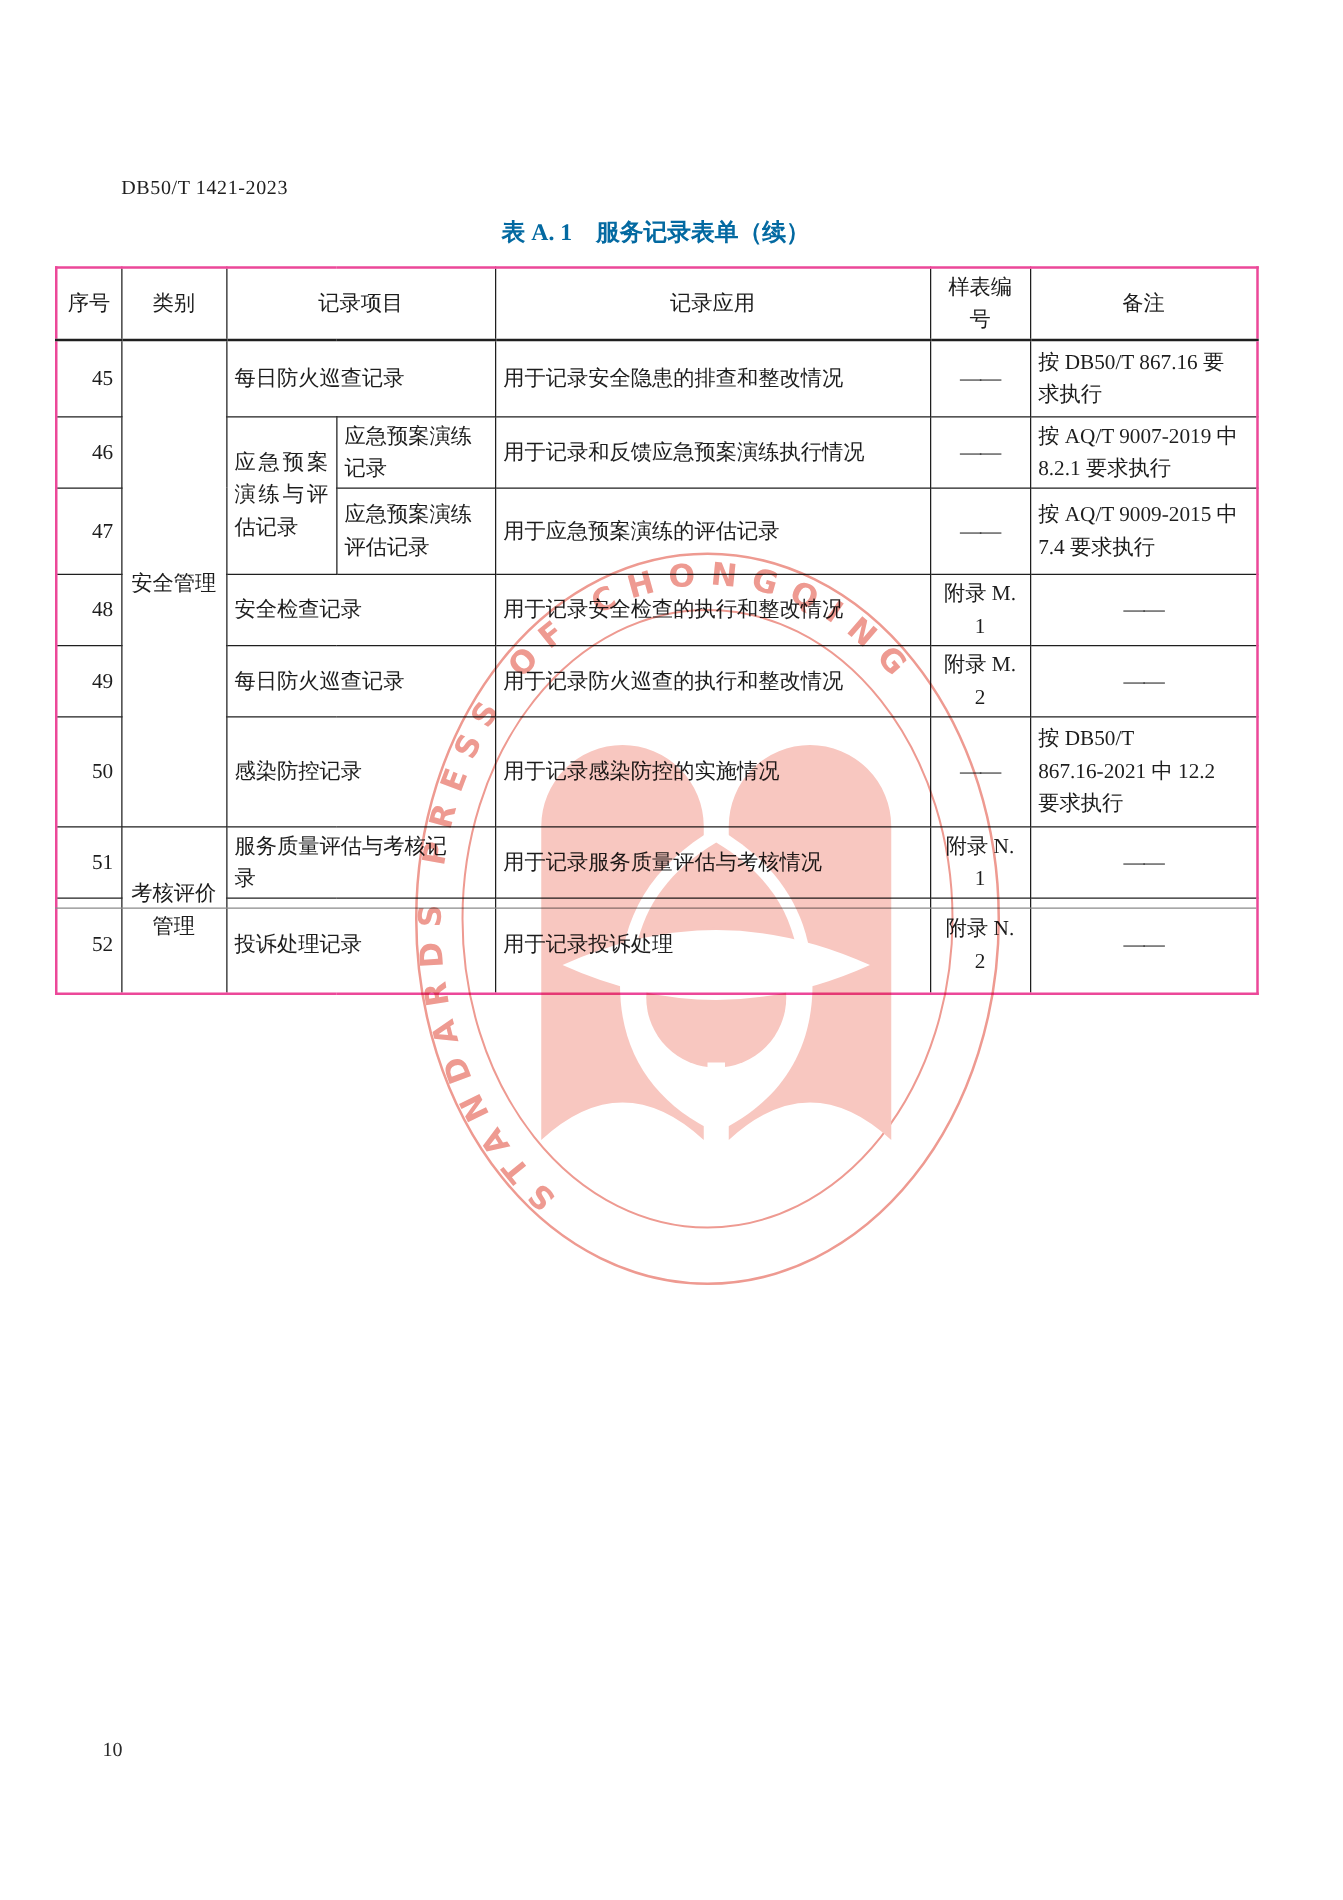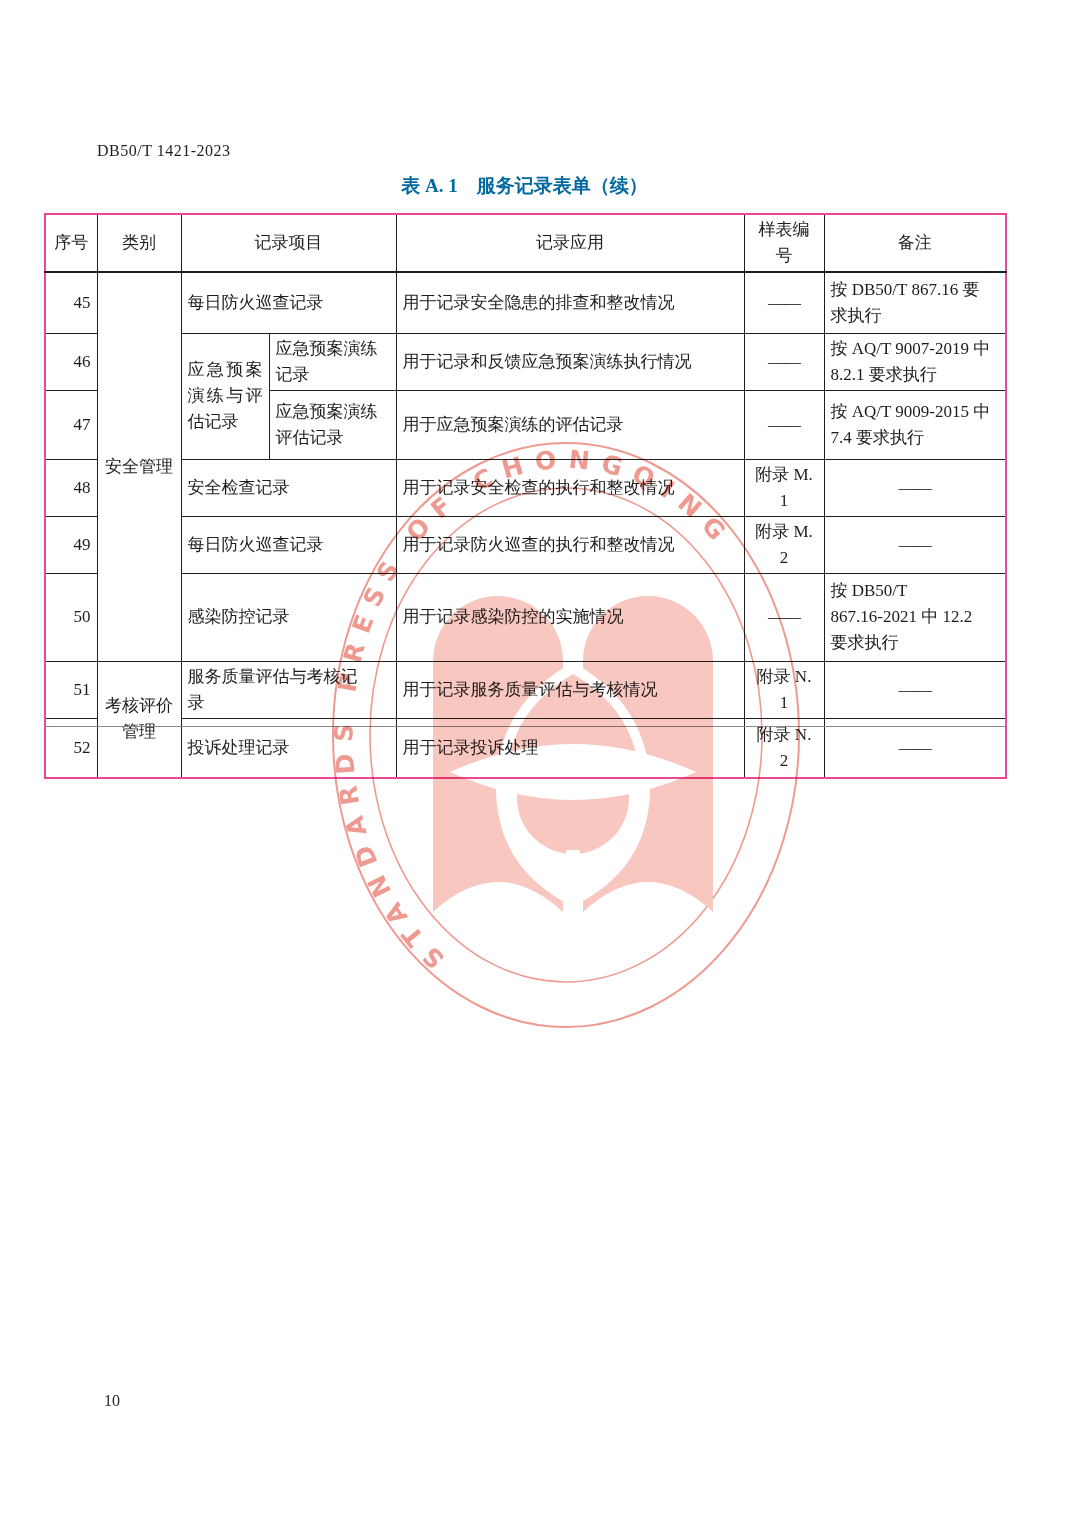--- a/index.html
+++ b/index.html
@@ -10,21 +10,21 @@
   }
   .doc-code{
     position:absolute;left:97px;top:142px;font-size:16px;letter-spacing:.5px;
     color:#1e1e1e;white-space:pre;
   }
   .doc-title{
     position:absolute;left:44px;top:173px;width:961px;text-align:center;
     font-size:19px;font-weight:bold;color:#0369a1;white-space:pre;
   }
   .page-number{
-    position:absolute;left:104px;top:1392px;font-size:16px;color:#2a2a2a;
+    position:absolute;left:82px;top:1392px;font-size:16px;color:#2a2a2a;
   }
   table.record-table{
     position:absolute;left:44px;top:213px;width:961px;height:504px;
     border-collapse:collapse;table-layout:fixed;
     border:2px solid #ec4899;
   }
   .record-table td,.record-table th{
     border:1px solid #1f1f1f;font-weight:normal;font-size:17px;
     padding:2px 6px;vertical-align:middle;line-height:26px;color:#1d1d1d;
     overflow:hidden;
@@ -123,21 +123,21 @@
   </tr>
   <tr style="height:54px">
     <td class="c-num">51</td>
     <td rowspan="2" class="c-center">考核评价管理</td>
     <td colspan="2" class="c-left c-pre">服务质量评估与考核记
 录</td>
     <td class="c-left">用于记录服务质量评估与考核情况</td>
     <td class="c-center">附录 N. 1</td>
     <td class="c-dash">——</td>
   </tr>
-  <tr style="height:60px">
+  <tr style="height:77px">
     <td class="c-num">52</td>
     <td colspan="2" class="c-left">投诉处理记录</td>
     <td class="c-left">用于记录投诉处理</td>
     <td class="c-center">附录 N. 2</td>
     <td class="c-dash">——</td>
   </tr>
 </tbody>
   </table>
 
 <div class="bottom-rule"></div>

